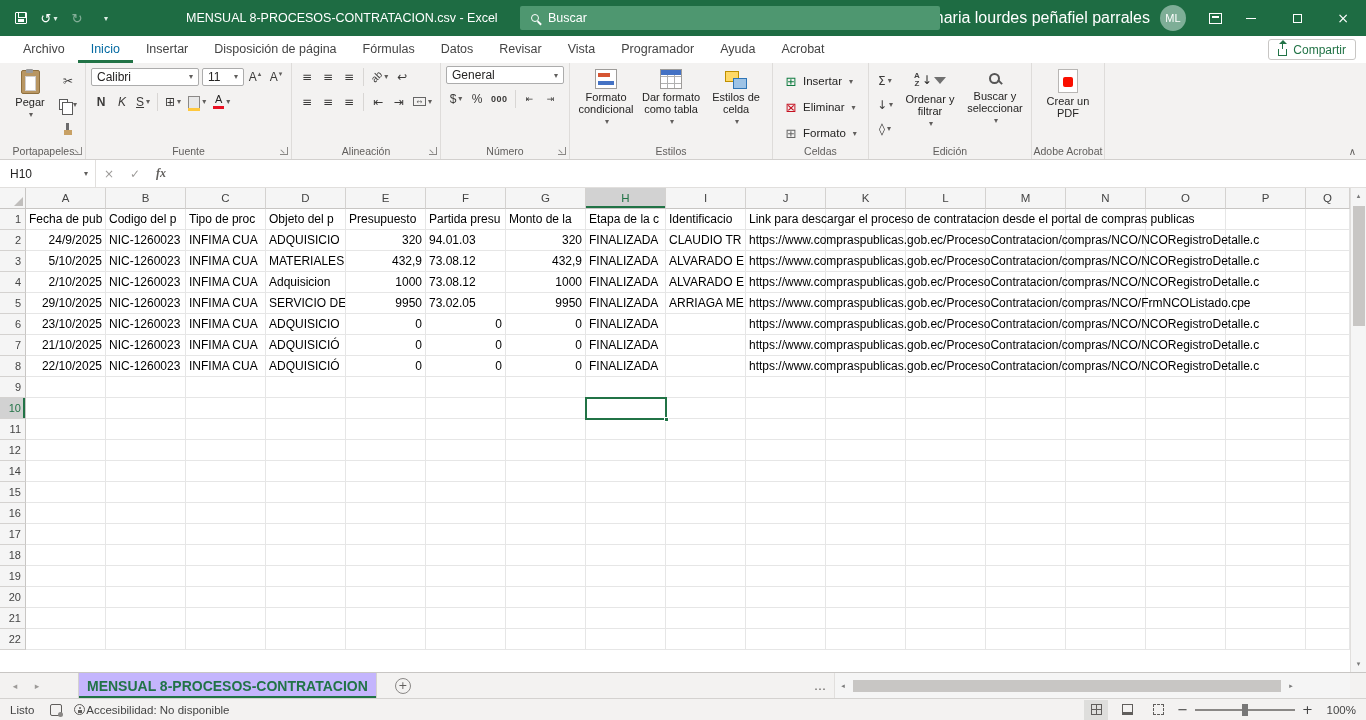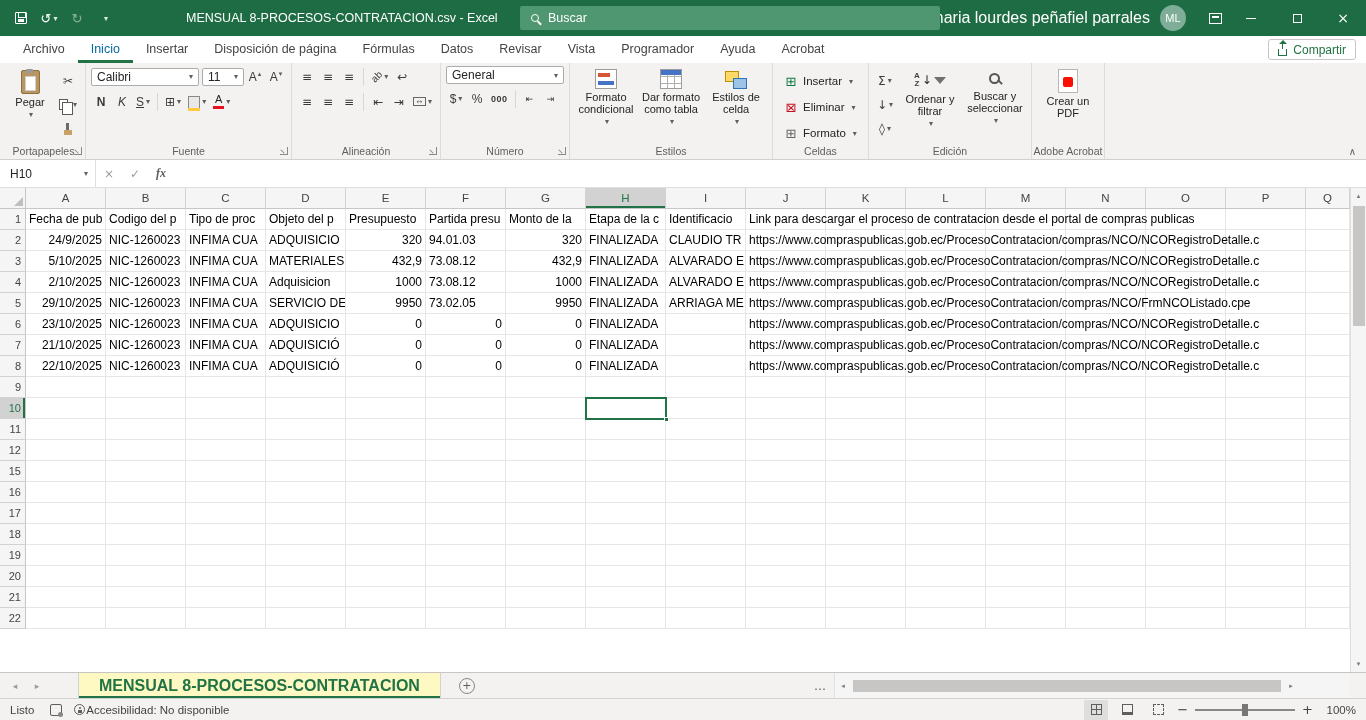--- a/index.html
+++ b/index.html
@@ -122,21 +122,21 @@
   .fillhandle{position:absolute;right:-4px;bottom:-4px;width:5px;height:5px;background:#217346;border:1px solid #fff}
   .vscroll{position:absolute;top:0;right:0;bottom:0;width:16px;background:#F5F5F5;border-left:1px solid #E1DFDD;display:flex;flex-direction:column;align-items:center}
   .sarrow{font-size:7px;color:#7A7A7A;height:16px;line-height:16px;text-align:center;flex:none}
   .vthumb{width:12px;height:120px;background:#C8C6C4;margin-top:2px}
   .sarrow.bottom{margin-top:auto}
 
   
   .sheetbar{height:26px;background:#F3F2F1;border-top:1px solid #C8C6C4;display:flex;align-items:stretch}
   .nav{width:22px;display:flex;align-items:center;justify-content:center;color:#9D9B99;font-size:9px}
   .nav.first{margin-left:4px}
-  .sheettab{margin-left:30px;padding:0 20px;display:flex;align-items:center;font-size:16px;background:#fef9c3;color:#217346;font-weight:700;border-left:1px solid #D4D2D0;border-right:1px solid #D4D2D0;box-shadow:inset 0 -2px 0 #217346}
+  .sheettab{margin-left:30px;padding:0 8px;display:flex;align-items:center;font-size:14px;background:#c4b5fd;color:#217346;font-weight:700;border-left:1px solid #D4D2D0;border-right:1px solid #D4D2D0;box-shadow:inset 0 -2px 0 #217346}
   .addsheet{display:flex;align-items:center;margin-left:18px}
   .addsheet .circ{width:16px;height:16px;border-radius:50%;border:1px solid #8A8886;display:flex;align-items:center;justify-content:center;font-size:11px;color:#605E5C}
   .dots{margin-left:auto;align-self:center;color:#605E5C;margin-right:8px}
   .hscroll{width:516px;margin-right:16px;display:flex;align-items:center;background:#F5F5F5;border-left:1px solid #E1DFDD}
   .hscroll .sarrow{width:16px}
   .hthumb{width:428px;height:12px;background:#C8C6C4;margin:0 2px}
 
   
   .statusbar{height:22px;background:#F3F2F1;border-top:1px solid #D4D2D0;display:flex;align-items:center;font-size:11.5px;color:#444}
   .st-ready{padding:0 16px 0 10px}
@@ -709,20 +709,40 @@
           <div class="cell"></div>
           <div class="cell"></div>
           <div class="cell"></div>
           <div class="cell"></div>
           <div class="cell"></div>
           <div class="cell"></div>
           <div class="cell"></div>
           <div class="cell last"></div>
         </div>
         <div class="grow">
+          <div class="rh">14</div>
+          <div class="cell"></div>
+          <div class="cell"></div>
+          <div class="cell"></div>
+          <div class="cell"></div>
+          <div class="cell"></div>
+          <div class="cell"></div>
+          <div class="cell"></div>
+          <div class="cell"></div>
+          <div class="cell"></div>
+          <div class="cell"></div>
+          <div class="cell"></div>
+          <div class="cell"></div>
+          <div class="cell"></div>
+          <div class="cell"></div>
+          <div class="cell"></div>
+          <div class="cell"></div>
+          <div class="cell last"></div>
+        </div>
+        <div class="grow">
           <div class="rh">15</div>
           <div class="cell"></div>
           <div class="cell"></div>
           <div class="cell"></div>
           <div class="cell"></div>
           <div class="cell"></div>
           <div class="cell"></div>
           <div class="cell"></div>
           <div class="cell"></div>
           <div class="cell"></div>

